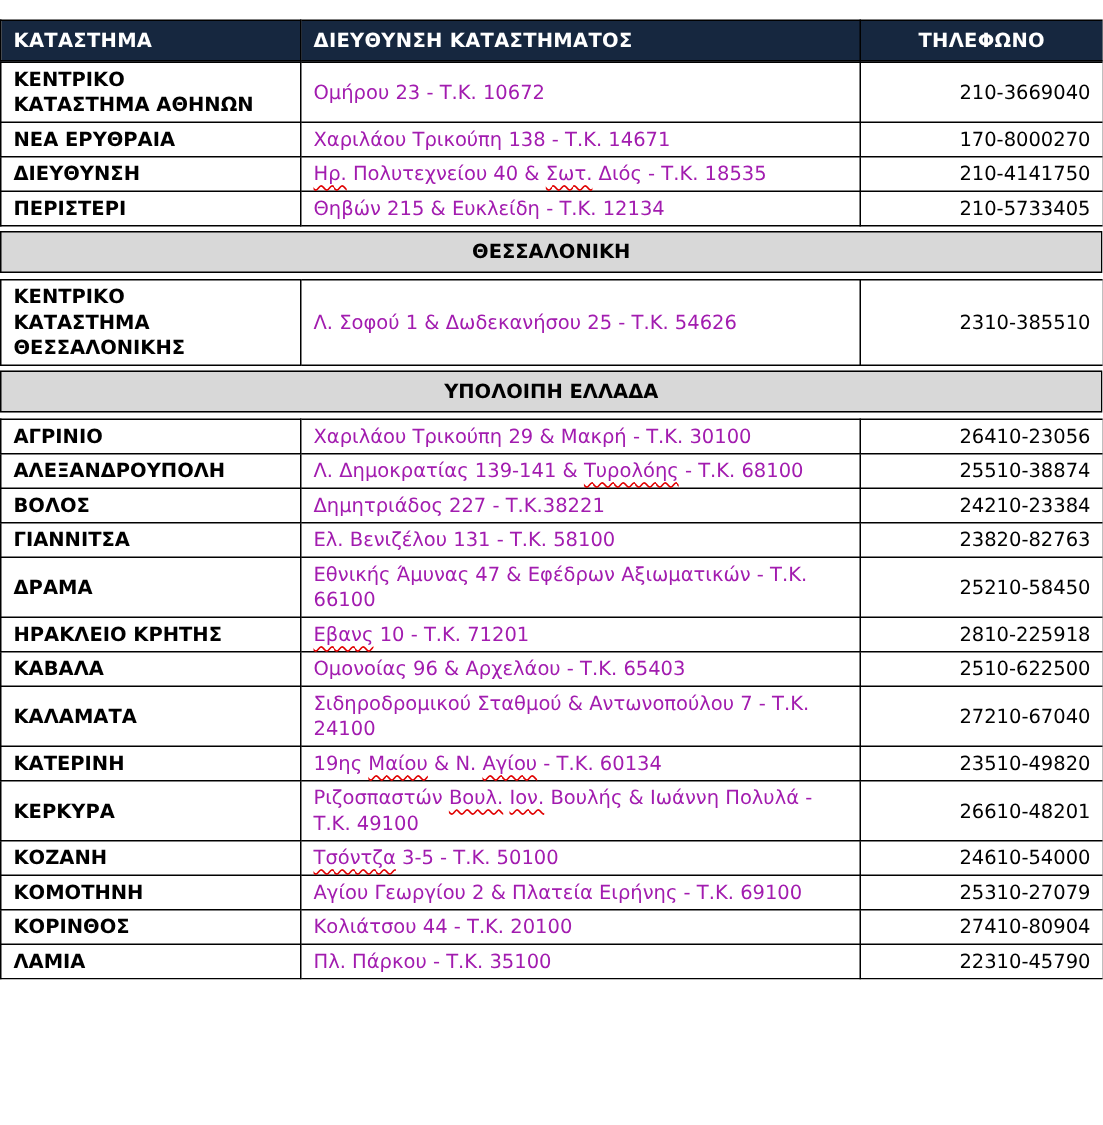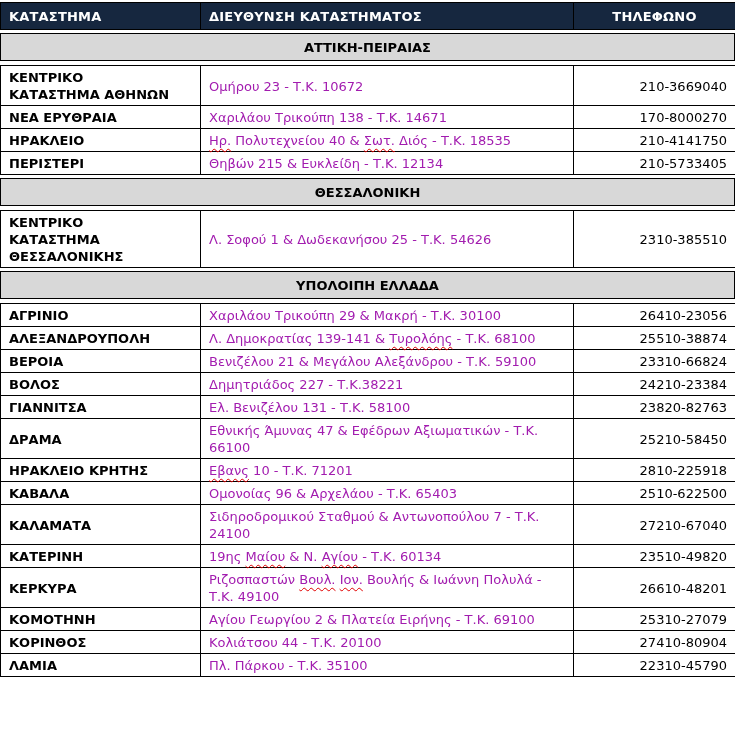--- a/index.html
+++ b/index.html
@@ -4,21 +4,21 @@
 <style>
   html, body {
     margin: 0;
     padding: 0;
     background: #ffffff;
     width: 735px;
   }
   .doc {
     box-sizing: border-box;
     width: 600px;
-    padding-top: 2px;
+    padding-top: 13px;
     font-family: "DejaVu Sans", "Liberation Sans", sans-serif;
     font-size: 13px;
     color: #000000;
   }
   table.grid {
     table-layout: fixed;
     width: 735px;
     border-collapse: collapse;
   }
   table.grid col.c1 { width: 200px; }
@@ -92,23 +92,20 @@
       <tr>
         <th class="col-branch">ΚΑΤΑΣΤΗΜΑ</th>
         <th class="col-addr">ΔΙΕΥΘΥΝΣΗ ΚΑΤΑΣΤΗΜΑΤΟΣ</th>
         <th class="col-phone">ΤΗΛΕΦΩΝΟ</th>
       </tr>
     </thead>
   </table>
 
   <div id="sections">
   <section>
-    <div class="band">
-      <span>ΑΤΤΙΚΗ-ΠΕΙΡΑΙΑΣ</span>
-    </div>
     <table class="grid rows">
       <colgroup>
             <col class="c1">
             <col class="c2">
             <col class="c3">
           </colgroup>
       <tbody>
   <tr>
     <td class="c-branch">ΚΕΝΤΡΙΚΟ
 ΚΑΤΑΣΤΗΜΑ ΑΘΗΝΩΝ</td>
@@ -117,21 +114,21 @@
   </tr>
 
 
   <tr>
     <td class="c-branch">ΝΕΑ ΕΡΥΘΡΑΙΑ</td>
     <td class="c-addr">Χαριλάου Τρικούπη 138 - Τ.Κ. 14671</td>
     <td class="c-phone">170-8000270</td>
   </tr>
 
   <tr>
-    <td class="c-branch">ΗΡΑΚΛΕΙΟ</td>
+    <td class="c-branch">ΔΙΕΥΘΥΝΣΗ</td>
     <td class="c-addr"><span class="sp">Ηρ.</span> Πολυτεχνείου 40 &amp; <span class="sp">Σωτ.</span> Διός - Τ.Κ. 18535</td>
     <td class="c-phone">210-4141750</td>
   </tr>
 
   <tr>
     <td class="c-branch">ΠΕΡΙΣΤΕΡΙ</td>
     <td class="c-addr">Θηβών 215 &amp; Ευκλείδη - Τ.Κ. 12134</td>
     <td class="c-phone">210-5733405</td>
   </tr>
 </tbody>
@@ -176,25 +173,20 @@
     <td class="c-addr">Χαριλάου Τρικούπη 29 &amp; Μακρή - Τ.Κ. 30100</td>
     <td class="c-phone">26410-23056</td>
   </tr>
 
   <tr>
     <td class="c-branch">ΑΛΕΞΑΝΔΡΟΥΠΟΛΗ</td>
     <td class="c-addr">Λ. Δημοκρατίας 139-141 &amp; <span class="sp">Τυρολόης</span> - Τ.Κ. 68100</td>
     <td class="c-phone">25510-38874</td>
   </tr>
 
-  <tr>
-    <td class="c-branch">ΒΕΡΟΙΑ</td>
-    <td class="c-addr">Βενιζέλου 21 &amp; Μεγάλου Αλεξάνδρου - Τ.Κ. 59100</td>
-    <td class="c-phone">23310-66824</td>
-  </tr>
 
   <tr>
     <td class="c-branch">ΒΟΛΟΣ</td>
     <td class="c-addr">Δημητριάδος 227 - Τ.Κ.38221</td>
     <td class="c-phone">24210-23384</td>
   </tr>
 
   <tr>
     <td class="c-branch">ΓΙΑΝΝΙΤΣΑ</td>
     <td class="c-addr">Ελ. Βενιζέλου 131 - Τ.Κ. 58100</td>
@@ -231,20 +223,25 @@
     <td class="c-addr">19ης <span class="sp">Μαίου</span> &amp; Ν. <span class="sp">Αγίου</span> - Τ.Κ. 60134</td>
     <td class="c-phone">23510-49820</td>
   </tr>
 
   <tr>
     <td class="c-branch">ΚΕΡΚΥΡΑ</td>
     <td class="c-addr">Ριζοσπαστών <span class="sp">Βουλ.</span> <span class="sp">Ιον.</span> Βουλής &amp; Ιωάννη Πολυλά - Τ.Κ. 49100</td>
     <td class="c-phone">26610-48201</td>
   </tr>
 
+  <tr>
+    <td class="c-branch">ΚΟΖΑΝΗ</td>
+    <td class="c-addr"><span class="sp">Τσόντζα</span> 3-5 - Τ.Κ. 50100</td>
+    <td class="c-phone">24610-54000</td>
+  </tr>
 
   <tr>
     <td class="c-branch">ΚΟΜΟΤΗΝΗ</td>
     <td class="c-addr">Αγίου Γεωργίου 2 &amp; Πλατεία Ειρήνης - Τ.Κ. 69100</td>
     <td class="c-phone">25310-27079</td>
   </tr>
 
   <tr>
     <td class="c-branch">ΚΟΡΙΝΘΟΣ</td>
     <td class="c-addr">Κολιάτσου 44 - Τ.Κ. 20100</td>

